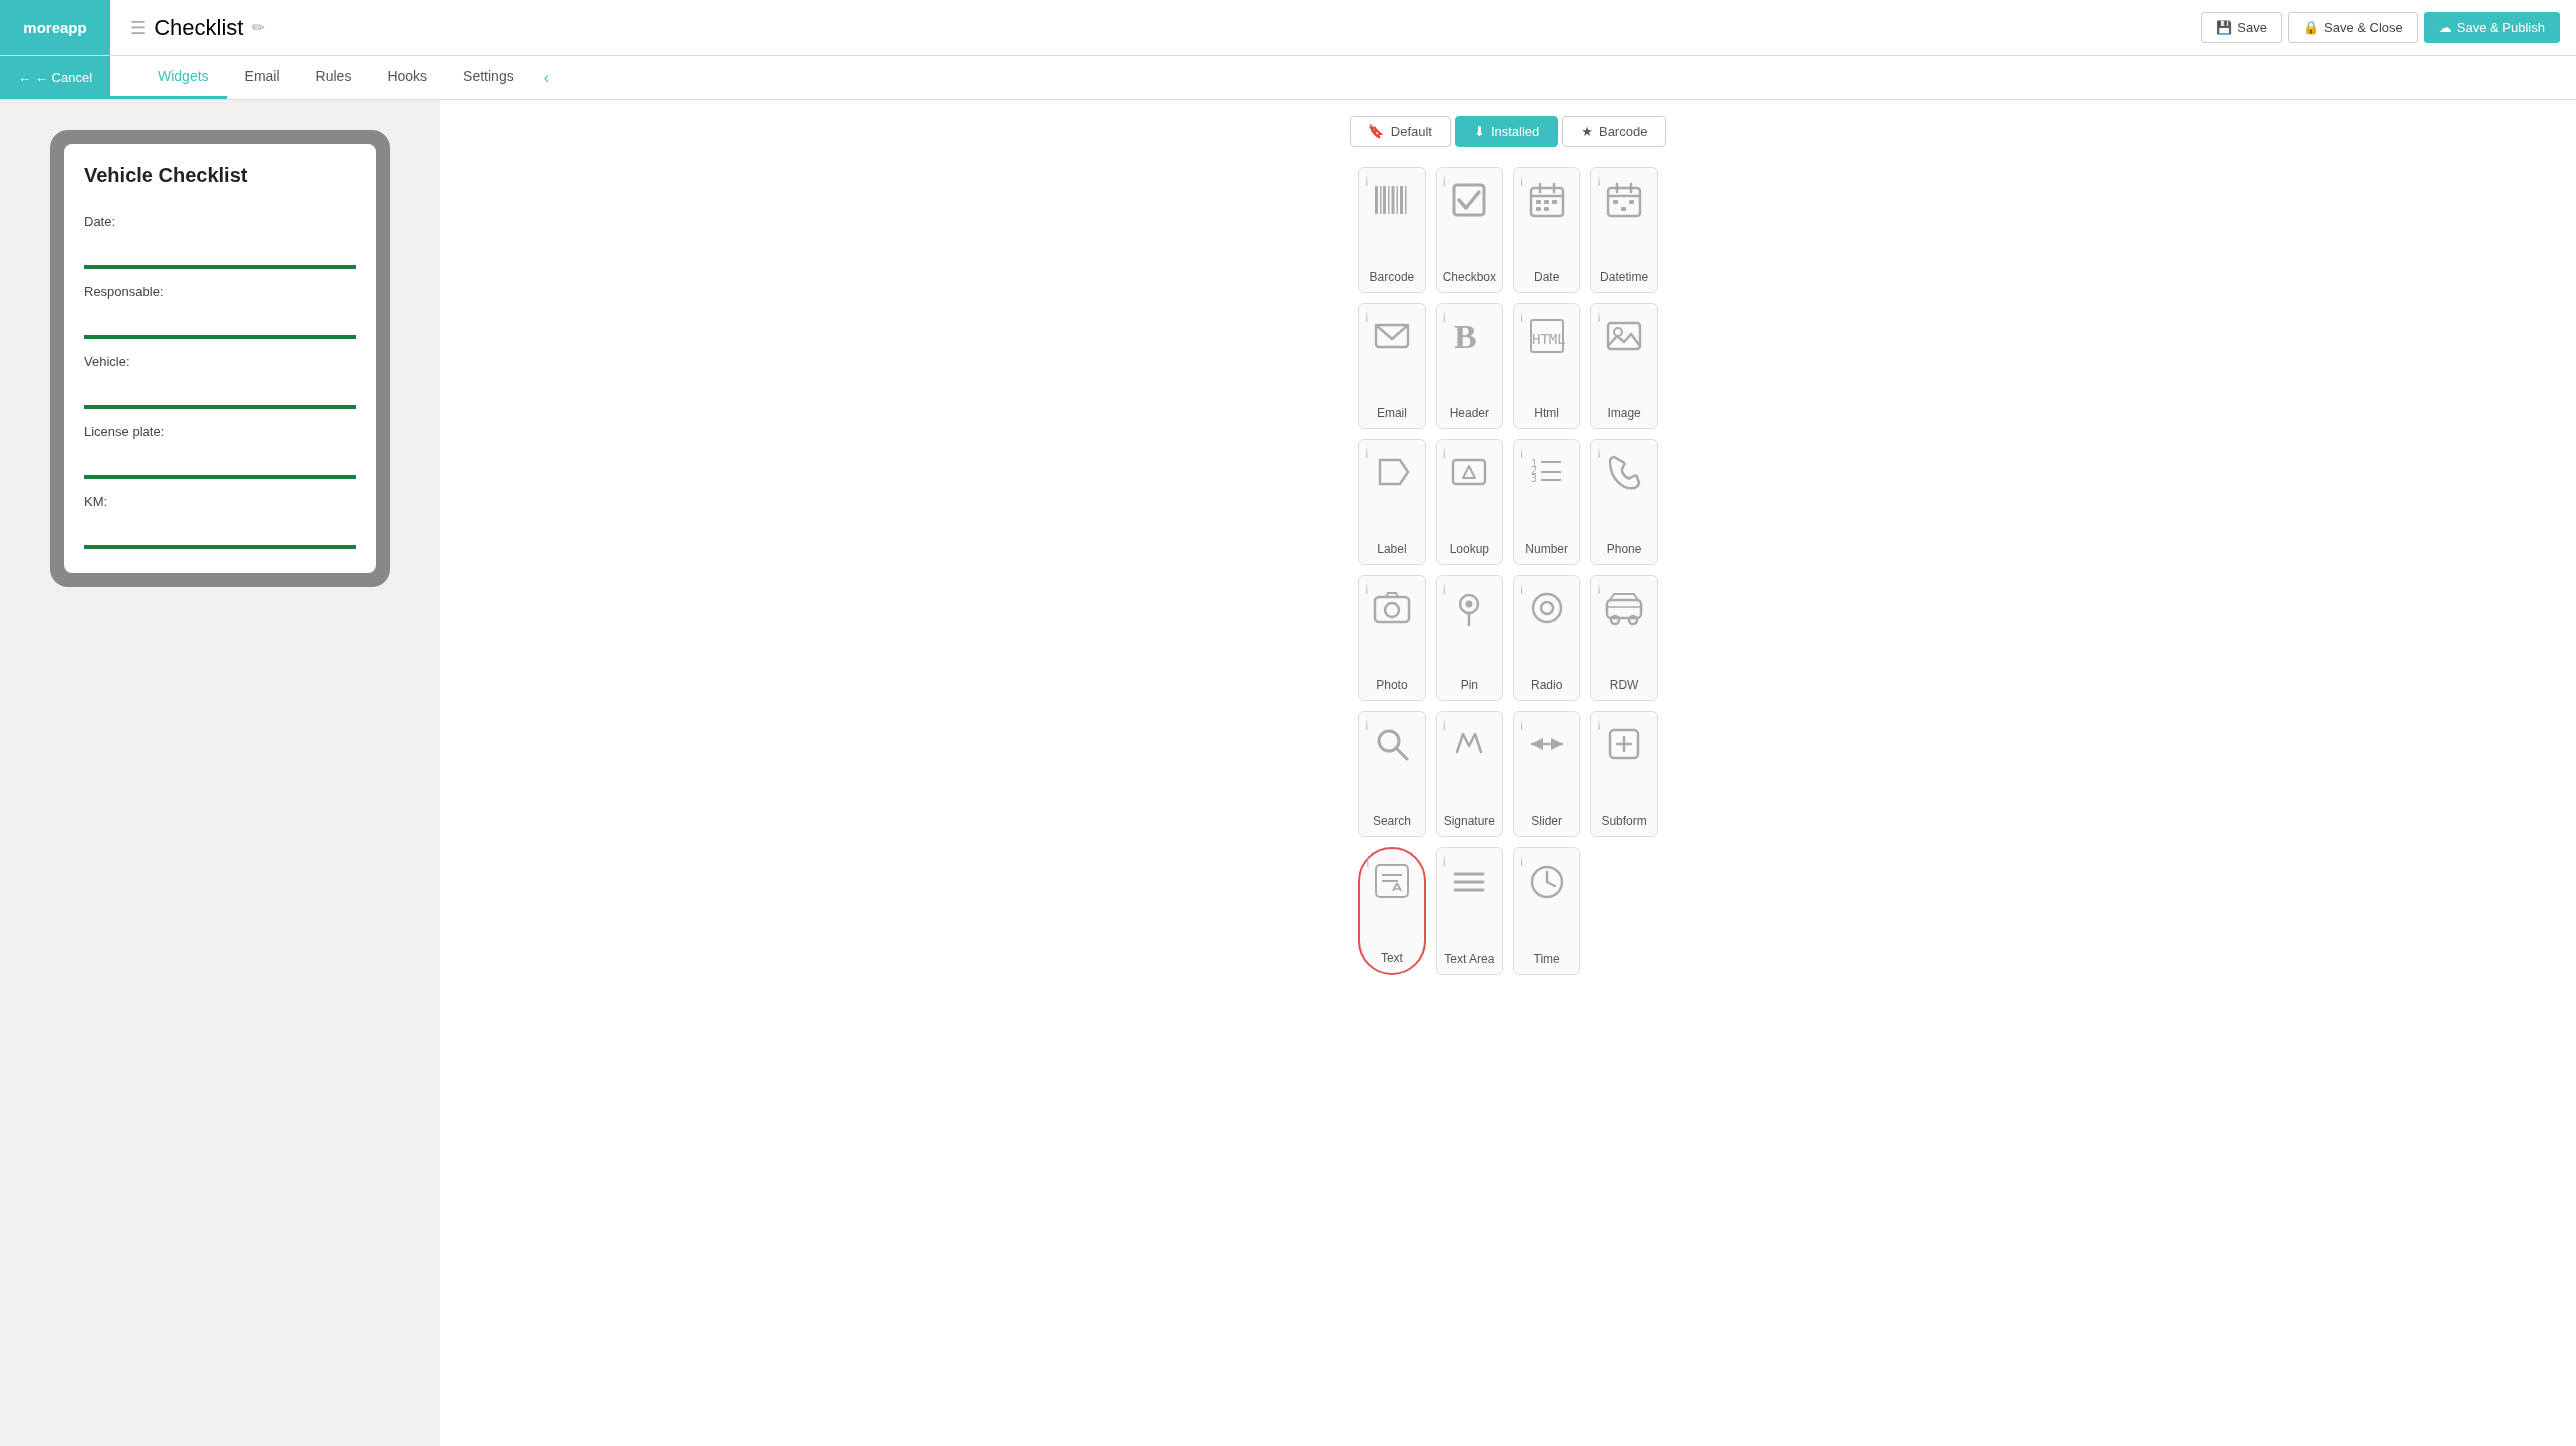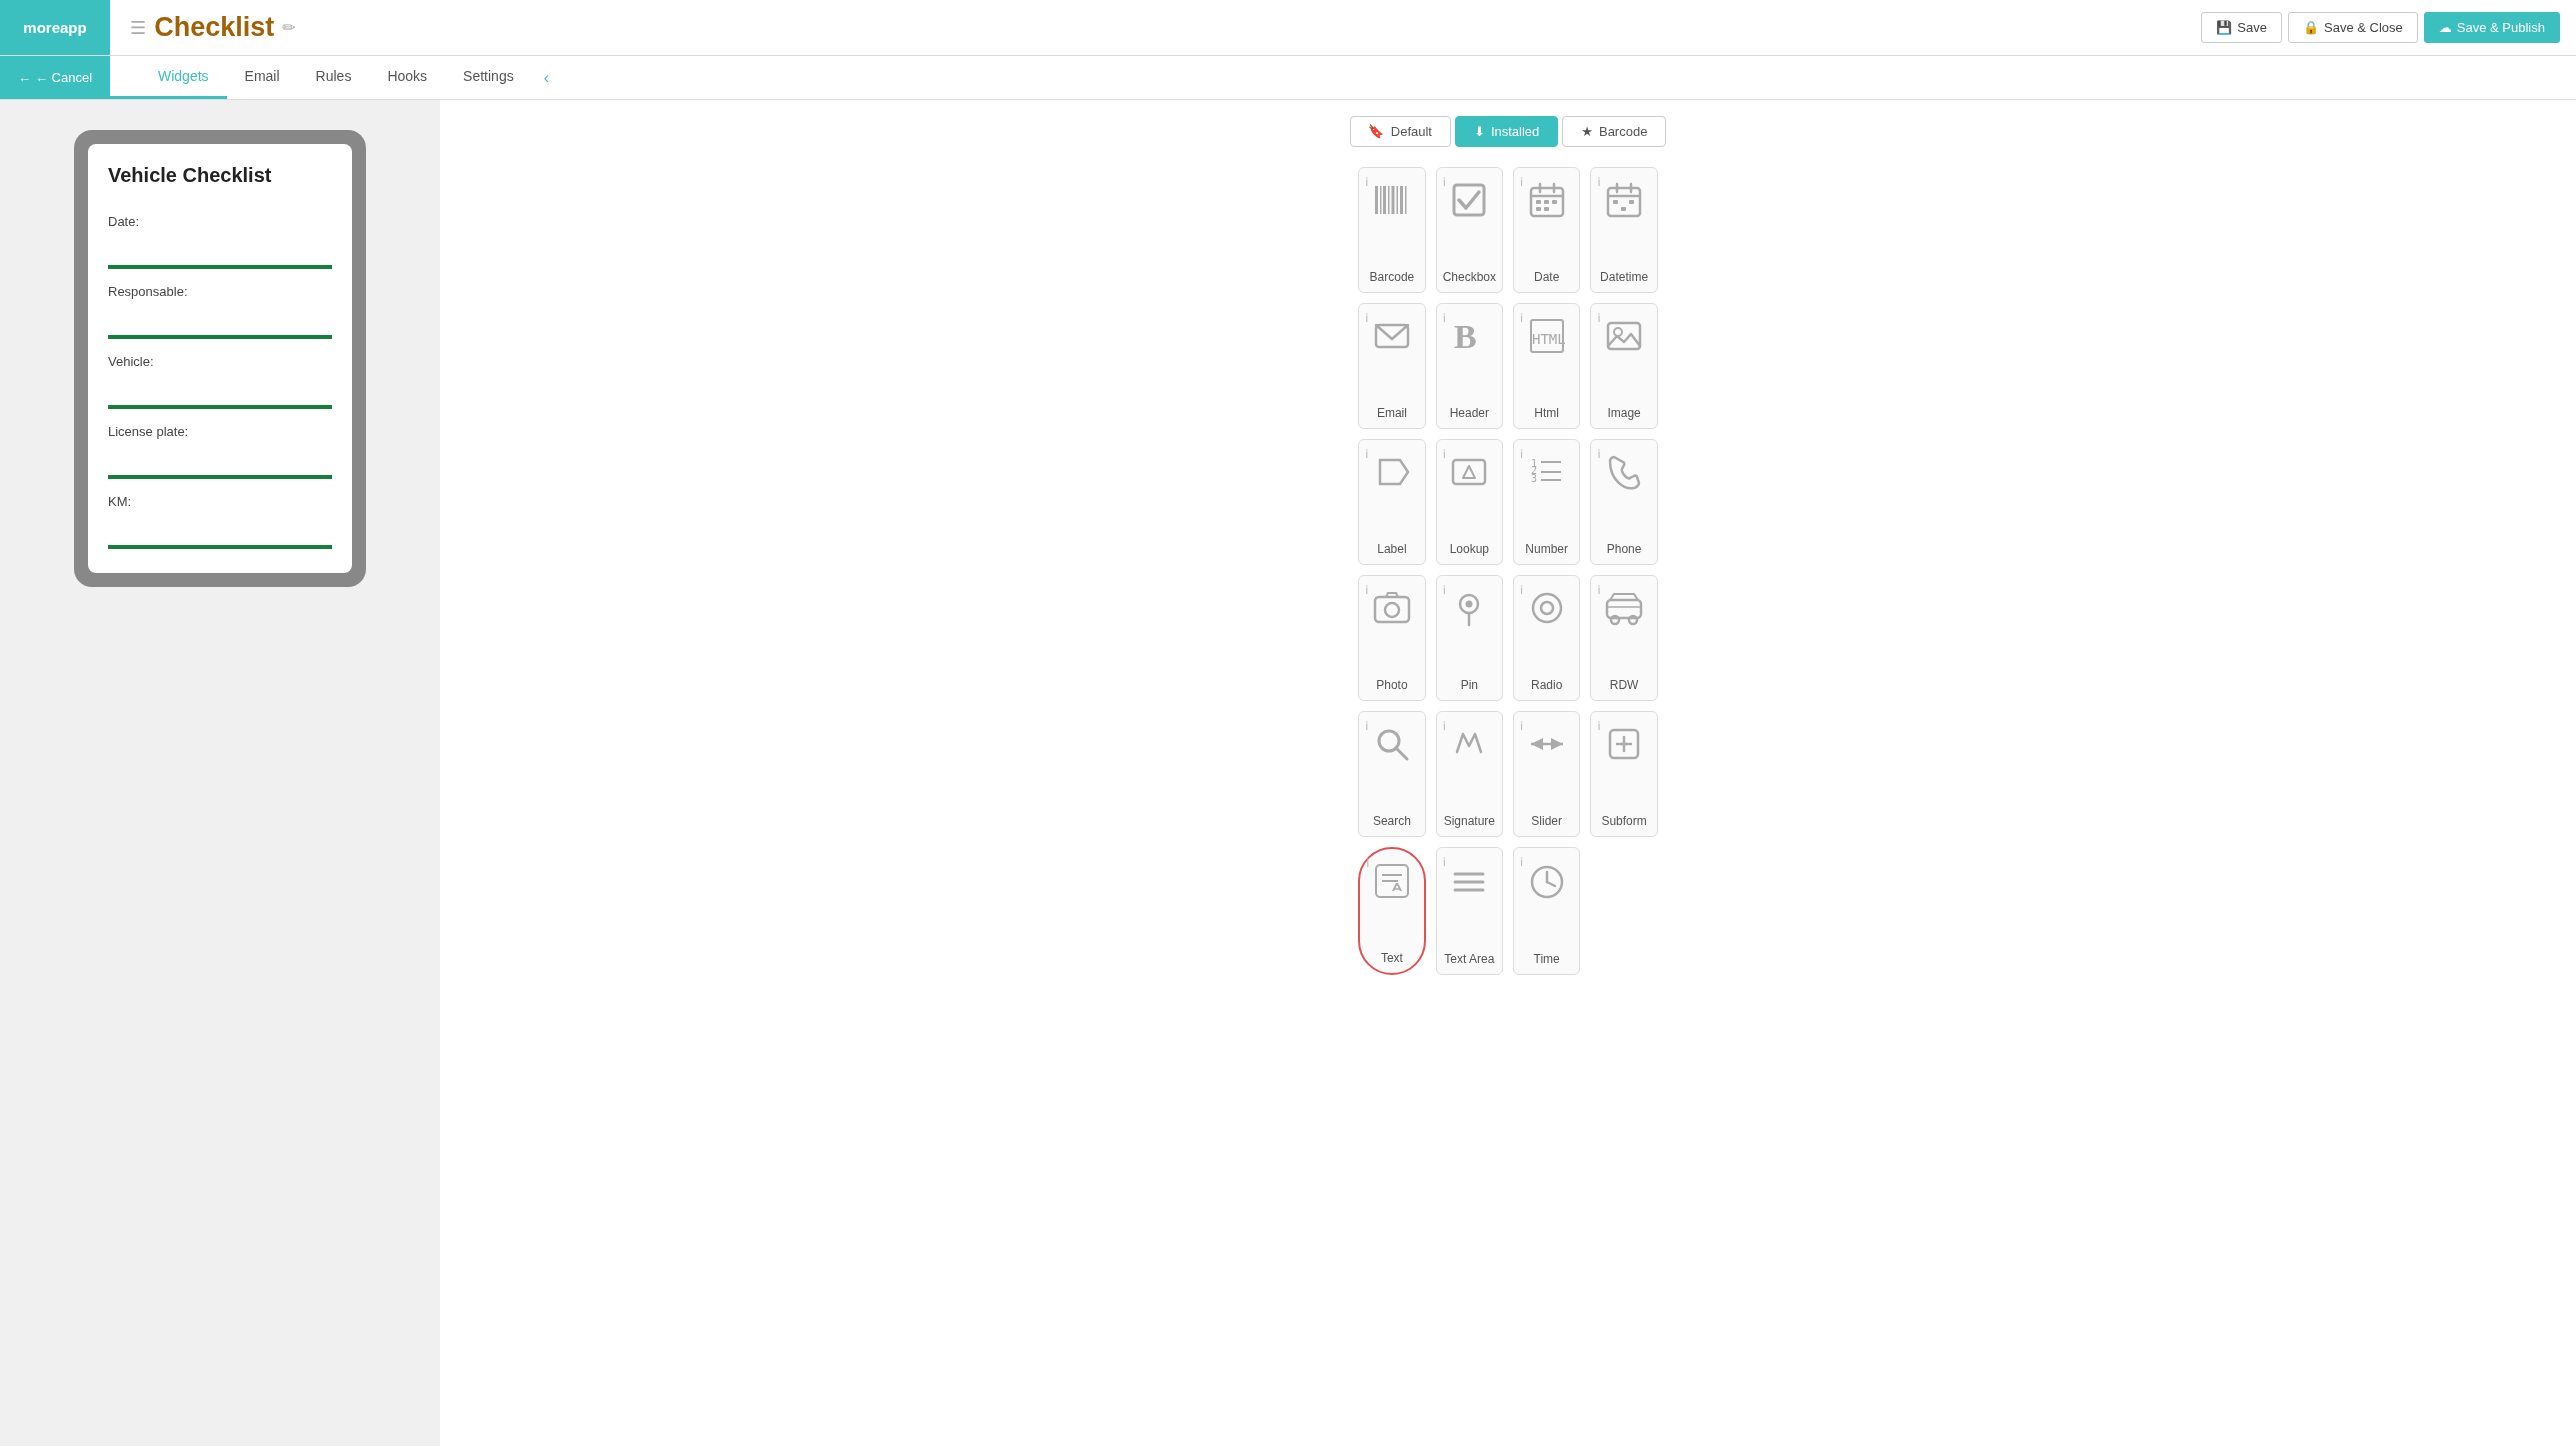--- a/index.html
+++ b/index.html
@@ -85,21 +85,21 @@
       padding: 30px 20px;
       display: flex;
       justify-content: center;
       align-items: flex-start;
       background: #f0f0f0;
     }
     .device-frame {
       background: #888;
       border-radius: 18px;
       padding: 14px;
-      width: 292px;
+      width: 340px;
     }
     .device-inner {
       background: #fff;
       border-radius: 8px;
       padding: 20px;
     }
     .form-title {
       font-size: 20px;
       font-weight: bold;
       margin-bottom: 16px;
@@ -255,21 +255,21 @@
   </style>
 </head>
 <body>
 
 <div id="topbar">
   <div id="topbar-left">
     <span style="color:#fff;font-size:15px;font-weight:bold;">moreapp</span>
   </div>
   <div id="topbar-center">
     <span id="title-icon" style="color:#aaa;font-size:18px;">☰</span>
-    <span id="page-title" style="font-size:27px;font-weight:700;color:#a16207;">Checklist</span>
+    <span id="page-title" style="font-size:22px;font-weight:400;color:#000000;">Checklist</span>
     <span id="edit-icon" style="color:#aaa;font-size:16px;cursor:pointer;">✏</span>
   </div>
   <div id="topbar-right">
     <button class="header-btn">
       <span>💾</span>
       <span>Save</span>
     </button>
     <button class="header-btn">
       <span>🔒</span>
       <span>Save &amp; Close</span>

